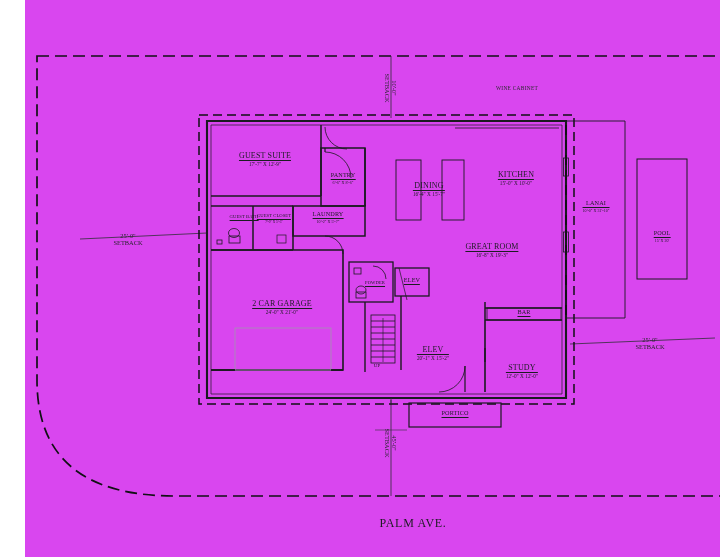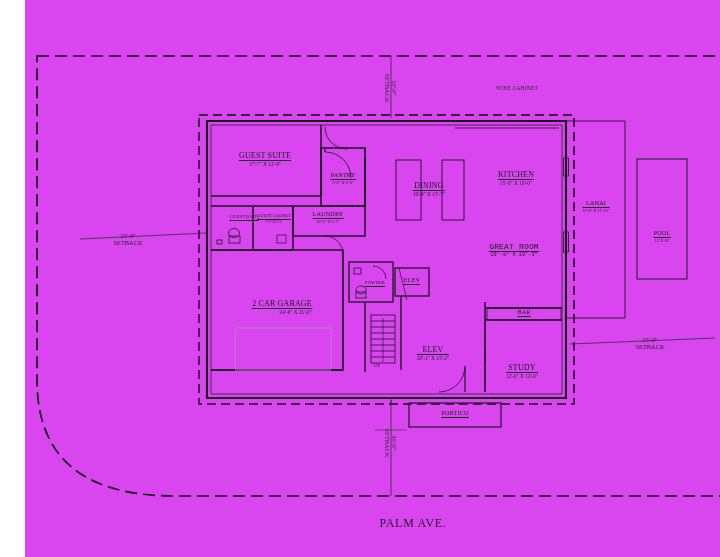--- a/index.html
+++ b/index.html
@@ -264,40 +264,40 @@
   <div class="lbl rm-sm" style="left:571px; top:200px;">
     <span class="rm-name">LANAI</span>
     <span class="rm-dim">10'-0" X 31'-10"</span>
   </div>
 
   <div class="lbl rm-sm" style="left:637px; top:230px;">
     <span class="rm-name">POOL</span>
     <span class="rm-dim">15' X 20'</span>
   </div>
 
-  <div class="lbl rm-md" style="left:489px; top:243px;font-family:Liberation Mono, monospace;">
+  <div class="lbl rm-md" style="left:467px; top:243px;">
     <span class="rm-name">GREAT ROOM</span>
     <span class="rm-dim">16'-8" X 19'-3"</span>
   </div>
 
   <div class="lbl rm-sm" style="left:303px; top:211px;">
     <span class="rm-name">LAUNDRY</span>
     <span class="rm-dim">10'-2" X 5'-7"</span>
   </div>
 
   <div class="lbl rm-xs" style="left:219px; top:215px;">
     <span class="rm-name">GUEST BATH</span>
   </div>
 
   <div class="lbl rm-xs" style="left:249px; top:214px;">
     <span class="rm-name">GUEST CLOSET</span>
     <span class="rm-dim">7'-0" X 5'-3"</span>
   </div>
 
-  <div class="lbl rm-md" style="left:257px; top:300px;text-align:right;">
+  <div class="lbl rm-md" style="left:257px; top:300px;">
     <span class="rm-name">2 CAR GARAGE</span>
     <span class="rm-dim">24'-0" X 21'-0"</span>
   </div>
 
   <div class="lbl rm-xs" style="left:350px; top:281px;">
     <span class="rm-name">POWDER</span>
   </div>
 
   <div class="lbl rm-sm" style="left:387px; top:277px;">
     <span class="rm-name">ELEV</span>

